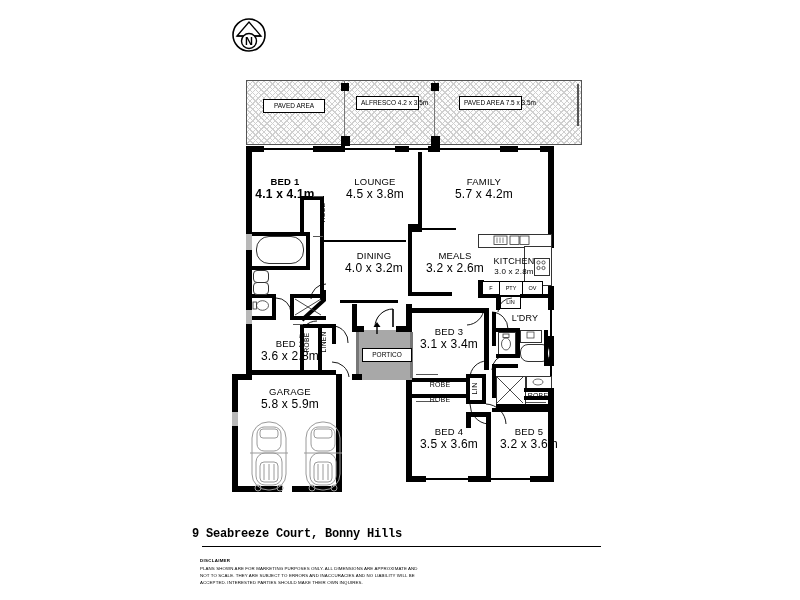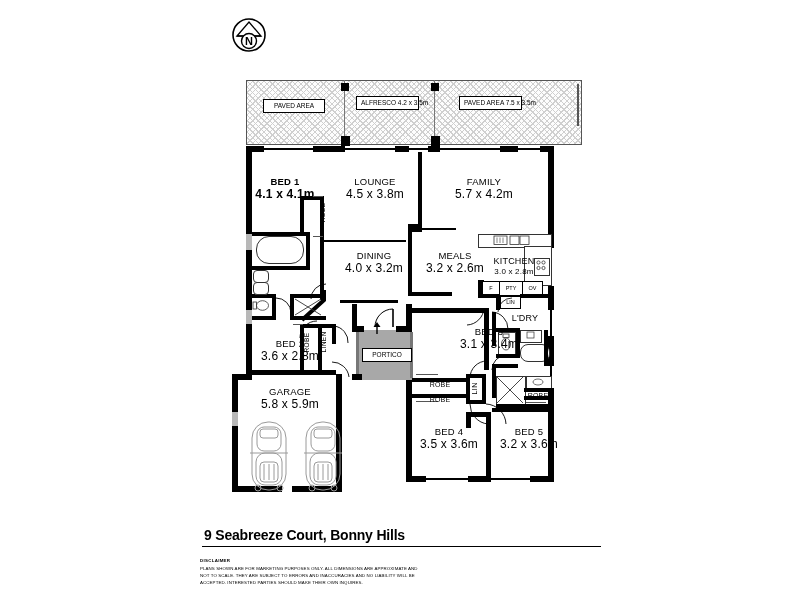--- a/index.html
+++ b/index.html
@@ -38,22 +38,22 @@
       repeating-linear-gradient(-45deg,#cfcfcf 0 1px,transparent 1px 4px);
     border:1px solid #555;}
 
   .portico{position:absolute;background:#a8a8a8;}
   .grey{position:absolute;background:#b8b8b8;}
 
   
   #compass{position:absolute;left:231px;top:16px;width:36px;height:38px;}
 
   
-  #title{position:absolute;left:204px;top:527px;font-size:14px;
-         font-weight:700;letter-spacing:-.2px;}
+  #title{position:absolute;left:192px;top:527px;font-size:12px;
+         font-weight:700;letter-spacing:-.2px;font-family:Liberation Mono, monospace;}
   #areas{position:absolute;right:196px;top:521px;text-align:left;
          font-size:9px;line-height:1.45;white-space:pre;}
   #rule{position:absolute;left:202px;top:546px;width:399px;height:1px;background:#000;}
   #disc-h{position:absolute;left:200px;top:558px;font-size:4.4px;font-weight:700;letter-spacing:.3px;}
   #disc-b{position:absolute;left:200px;top:566px;width:225px;font-size:4.4px;
           line-height:1.55;letter-spacing:.1px;}
   #elders{position:absolute;left:530px;top:554px;width:73px;height:34px;
           background:#e8241c;border:1px solid #cfcfcf;
           display:flex;align-items:center;justify-content:center;}
   #elders .inner{width:63px;height:24px;border:1.5px solid #fff;border-radius:2px;
@@ -389,21 +389,21 @@
   <div class="lbl" style="left:478px;top:256px;width:72px;">
     <span class="nm">KITCHEN</span>
     <span class="dm">3.0 x 2.8m</span>
     </div>
 
   <div class="lbl big" style="left:256px;top:326px;width:68px;margin-top:12px;">
     <span class="nm">BED 2</span>
     <span class="dm">3.6 x 2.8m</span>
     </div>
 
-  <div class="lbl big" style="left:414px;top:326px;width:70px;margin-left:40px;">
+  <div class="lbl big" style="left:414px;top:326px;width:70px;">
     <span class="nm">BED 3</span>
     <span class="dm">3.1 x 3.4m</span>
     </div>
 
   <div class="lbl big" style="left:248px;top:386px;width:84px;">
     <span class="nm">GARAGE</span>
     <span class="dm">5.8 x 5.9m</span>
     </div>
 
   <div class="lbl big" style="left:414px;top:426px;width:70px;">

